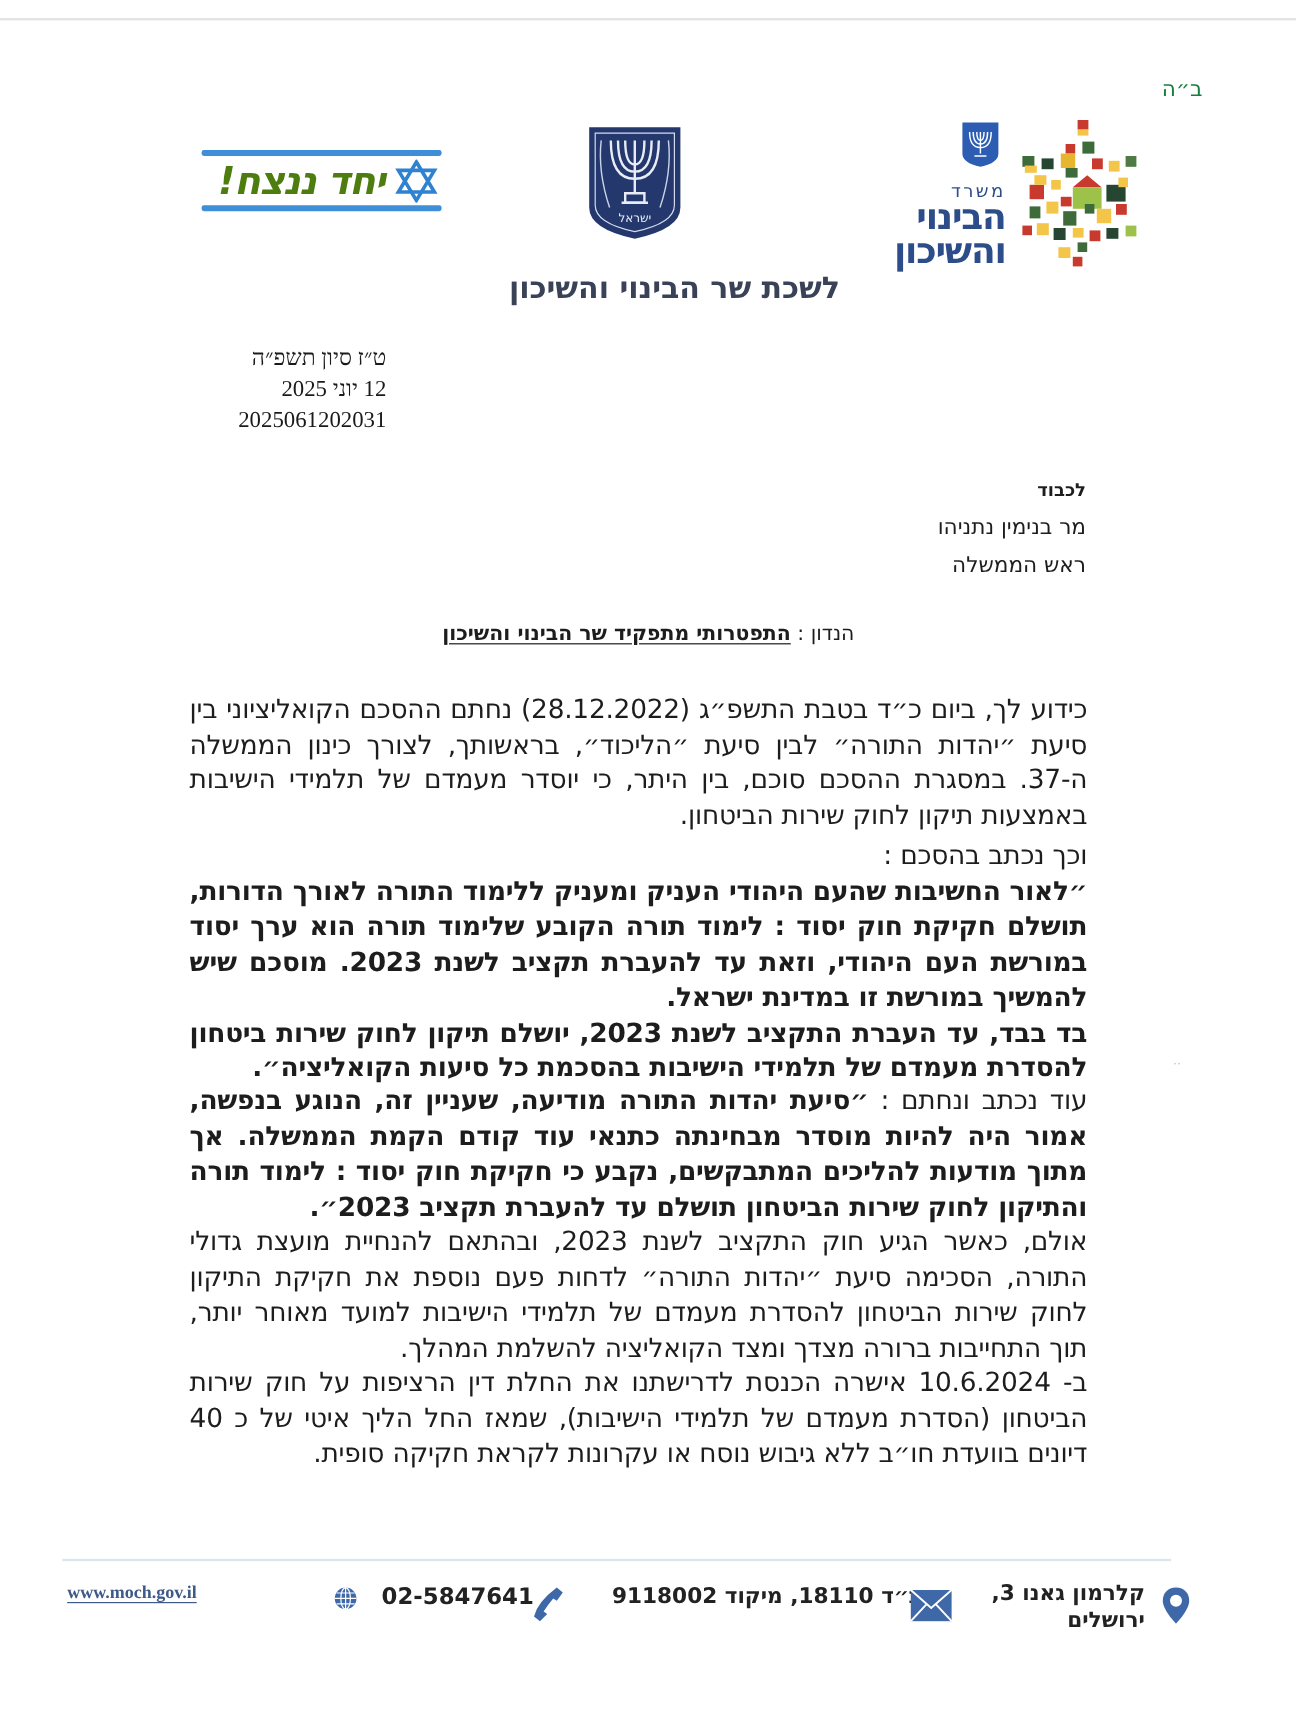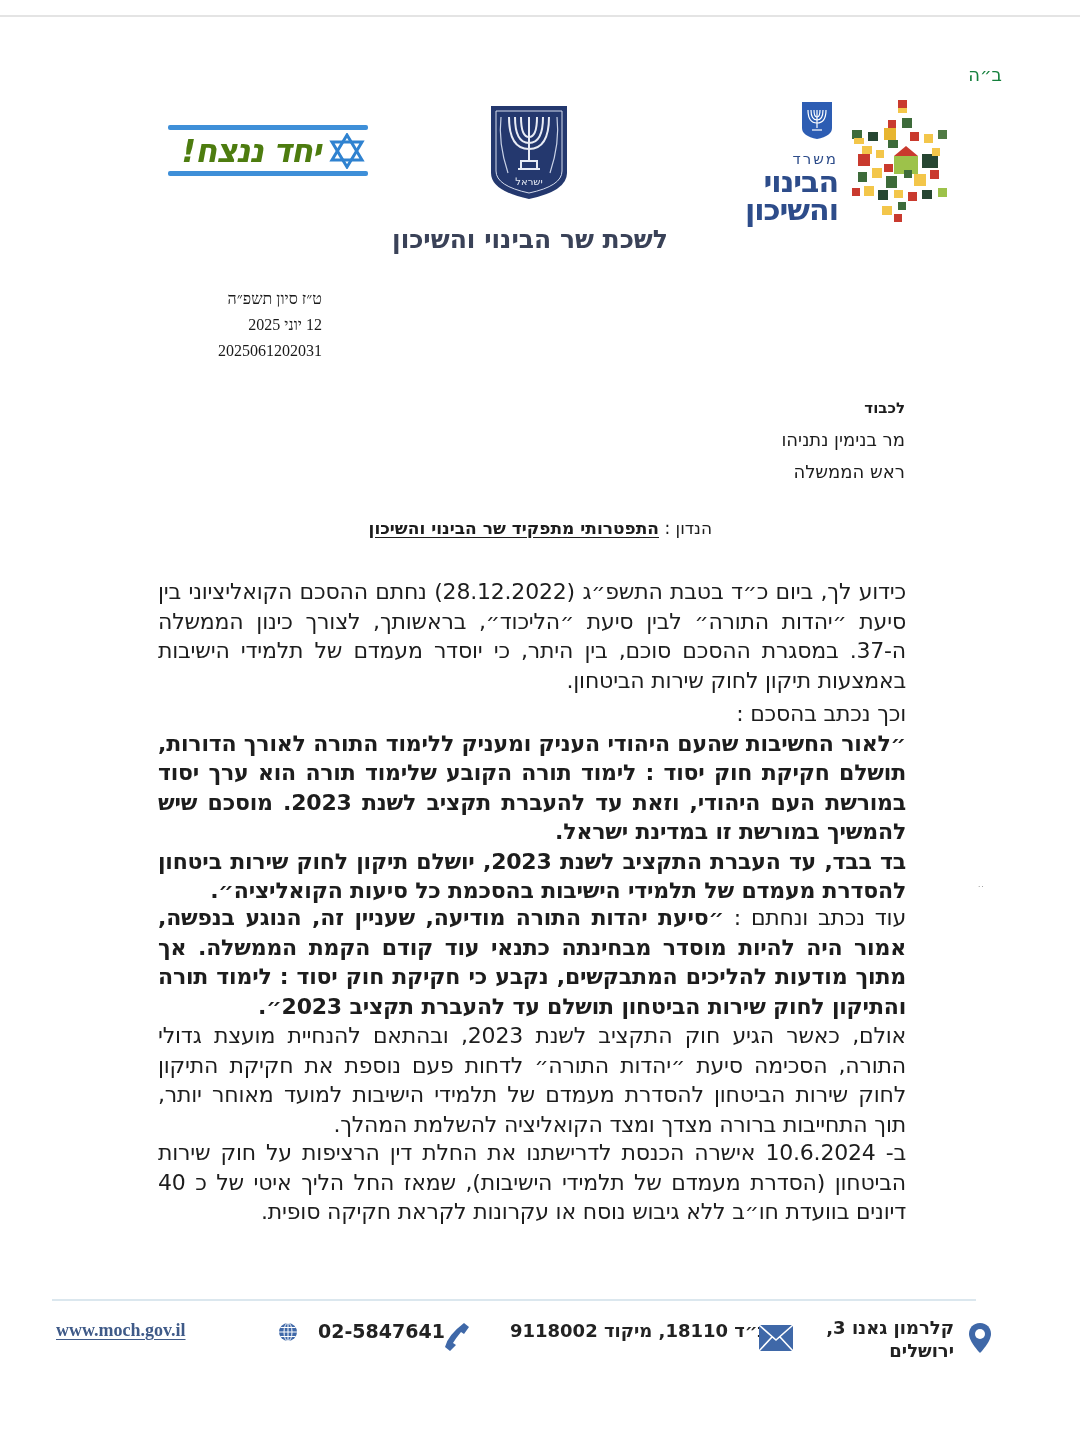--- a/index.html
+++ b/index.html
@@ -21,23 +21,23 @@
     .state-emblem { position: absolute; left: 488px; top: 103px; width: 82px; height: 98px; }
 
     
     .yachad { position: absolute; left: 168px; top: 125px; width: 202px; height: 52px; }
     .yachad .bar { position: absolute; left: 0; width: 200px; height: 5px; background: #3e8fd8; border-radius: 2px; }
     .yachad .bar.top { top: 0; }
     .yachad .bar.bot { top: 46px; }
     .yachad .txt { position: absolute; left: 4px; top: 6px; width: 158px; text-align: center; font-size: 32px; font-weight: bold; font-style: italic; color: #4d7c0f; direction: rtl; font-family: "DejaVu Sans", sans-serif; line-height: 40px; letter-spacing: -1px; }
     .yachad .star { position: absolute; left: 160px; top: 8px; width: 38px; height: 36px; }
 
-    .office-title { position: absolute; left: 360px; top: 225px; width: 340px; text-align: center; direction: rtl; font-size: 25px; font-weight: bold; color: #3a4258; font-family: "DejaVu Sans", sans-serif; }
-
-    .date-block { position: absolute; left: 150px; top: 286px; width: 172px; direction: rtl; text-align: right; font-family: "Liberation Serif", serif; font-size: 16px; line-height: 26px; color: #1a1a1a; }
+    .office-title { position: absolute; left: 360px; top: 225px; width: 340px; text-align: right; direction: rtl; font-size: 25px; font-weight: bold; color: #3a4258; font-family: "DejaVu Sans", sans-serif; }
+
+    .date-block { position: absolute; left: 150px; top: 286px; width: 172px; direction: rtl; text-align: right; font-family: "Liberation Serif", serif; font-size: 19px; line-height: 26px; color: #1a1a1a; }
 
     .addressee { position: absolute; right: 175px; top: 392px; direction: rtl; text-align: right; font-size: 18px; line-height: 32px; font-family: "DejaVu Sans", sans-serif; }
     .addressee .honor { font-weight: bold; font-size: 15px; }
 
     .subject { position: absolute; left: 200px; top: 518px; width: 512px; direction: rtl; text-align: right; font-size: 17px; font-family: "DejaVu Sans", sans-serif; }
     .subject .subj-val { font-weight: bold; text-decoration: underline; text-underline-offset: 3px; margin-top: 44px; }
 
     .body { position: absolute; left: 158px; width: 748px; direction: rtl; text-align: justify; text-align-last: right; font-size: 22px; line-height: 29.5px; font-family: "DejaVu Sans", sans-serif; letter-spacing: -0.2px; }
     .body .b { font-weight: bold; }
     .p1 { top: 577px; }
@@ -45,21 +45,21 @@
     .p3 { top: 903px; }
     .p4 { top: 1021px; }
     .p5 { top: 1138px; }
 
     .margin-mark { position: absolute; left: 978px; top: 885px; font-size: 10px; color: #999; }
 
     
     .footer-line { position: absolute; left: 52px; top: 1299px; width: 924px; height: 2px; background: #dbe7ee; }
     .footer { position: absolute; left: 0; top: 1310px; width: 1080px; height: 60px; }
     .f-item { position: absolute; font-weight: bold; color: #222; font-size: 18px; font-family: "DejaVu Sans", sans-serif; white-space: nowrap; }
-    .f-web { left: 56px; top: 10px; font-family: "Liberation Serif", serif; font-size: 18px; color: #3f5a88; text-decoration: underline; text-underline-offset: 3px; }
+    .f-web { left: 56px; top: 10px; font-family: "Liberation Serif", serif; font-size: 15px; color: #3f5a88; text-decoration: underline; text-underline-offset: 3px; }
     .f-globe { left: 278px; top: 12px; width: 20px; height: 20px; }
     .f-phone { left: 318px; top: 10px; font-size: 19px; text-align: center; }
     .f-phone-icon { left: 442px; top: 10px; width: 30px; height: 32px; }
     .f-pobox { left: 510px; top: 10px; direction: rtl; }
     .f-mail-icon { left: 758px; top: 14px; width: 36px; height: 28px; }
     .f-address { left: 826px; top: 6px; direction: rtl; text-align: right; line-height: 23px; width: 128px; }
     .f-pin-icon { left: 968px; top: 12px; width: 24px; height: 32px; }
   </style>
 </head>
 <body>

